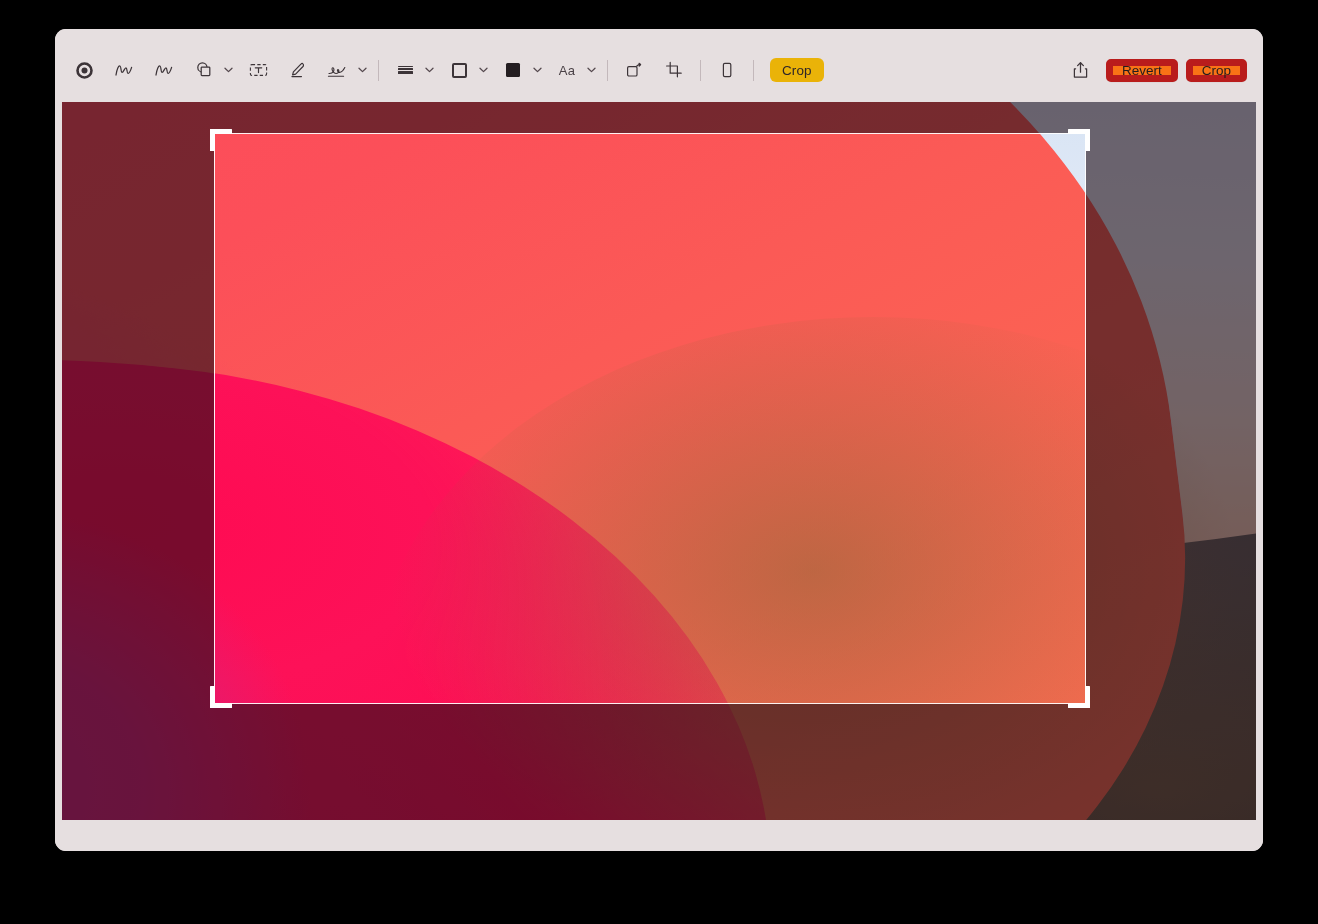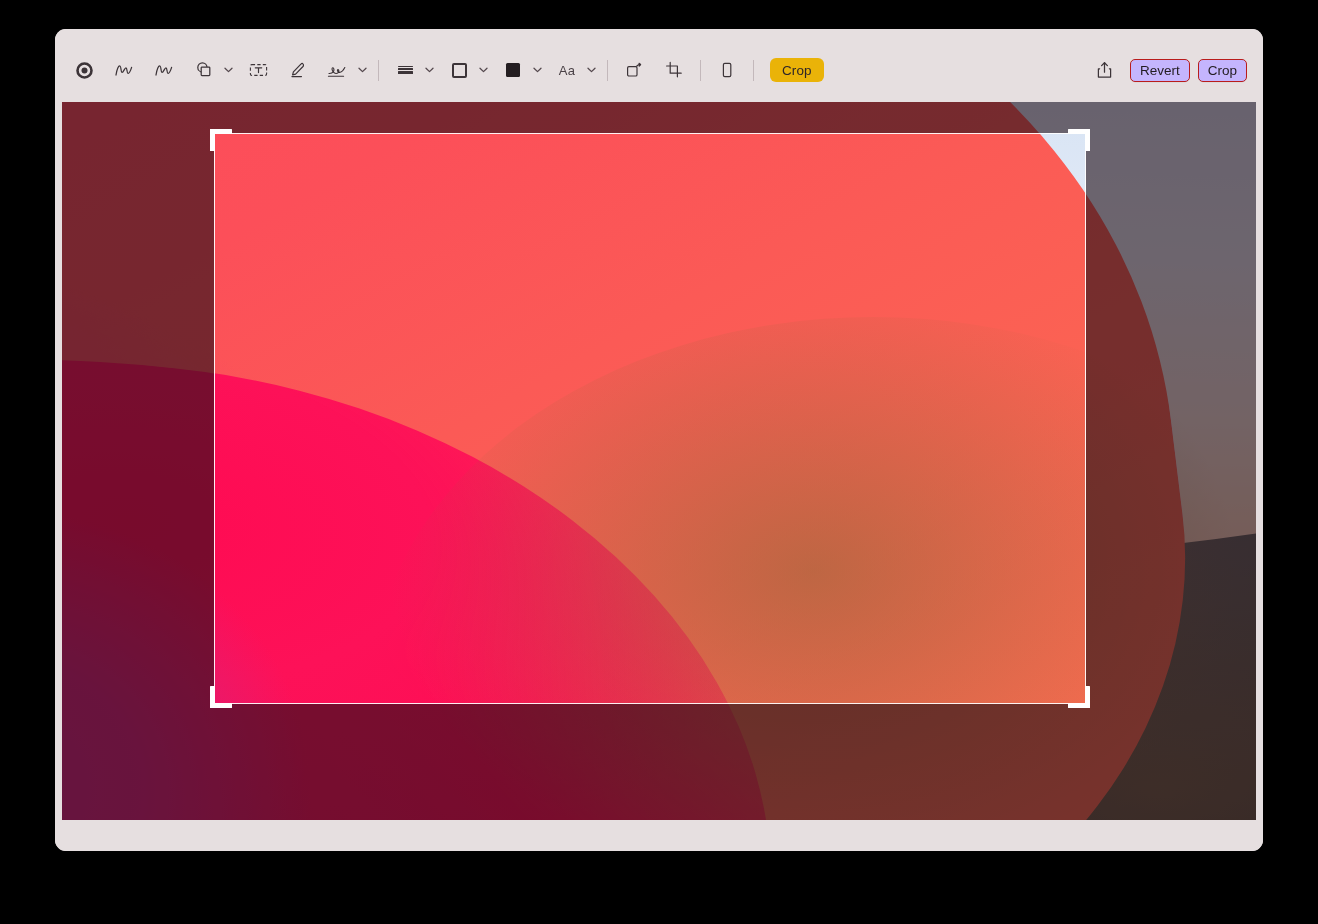--- a/index.html
+++ b/index.html
@@ -105,22 +105,22 @@
     letter-spacing: 0.1px;
     margin-left: 7px;
   }
 
   .text-btn {
     height: 23px;
     padding: 0 9px;
     display: flex;
     align-items: center;
     justify-content: center;
-    background: #c4b5fd;
-    border: 1px solid #b91c1c;
+    background: #f97316;
+    border: 7px solid #b91c1c;
     border-radius: 5px;
     font-size: 13.5px;
     color: #221c1f;
     cursor: pointer;
     box-shadow: 0 0.5px 0.5px rgba(0,0,0,0.06);
   }
 
   
   .sq-outline {
     width: 15px; height: 15px;

